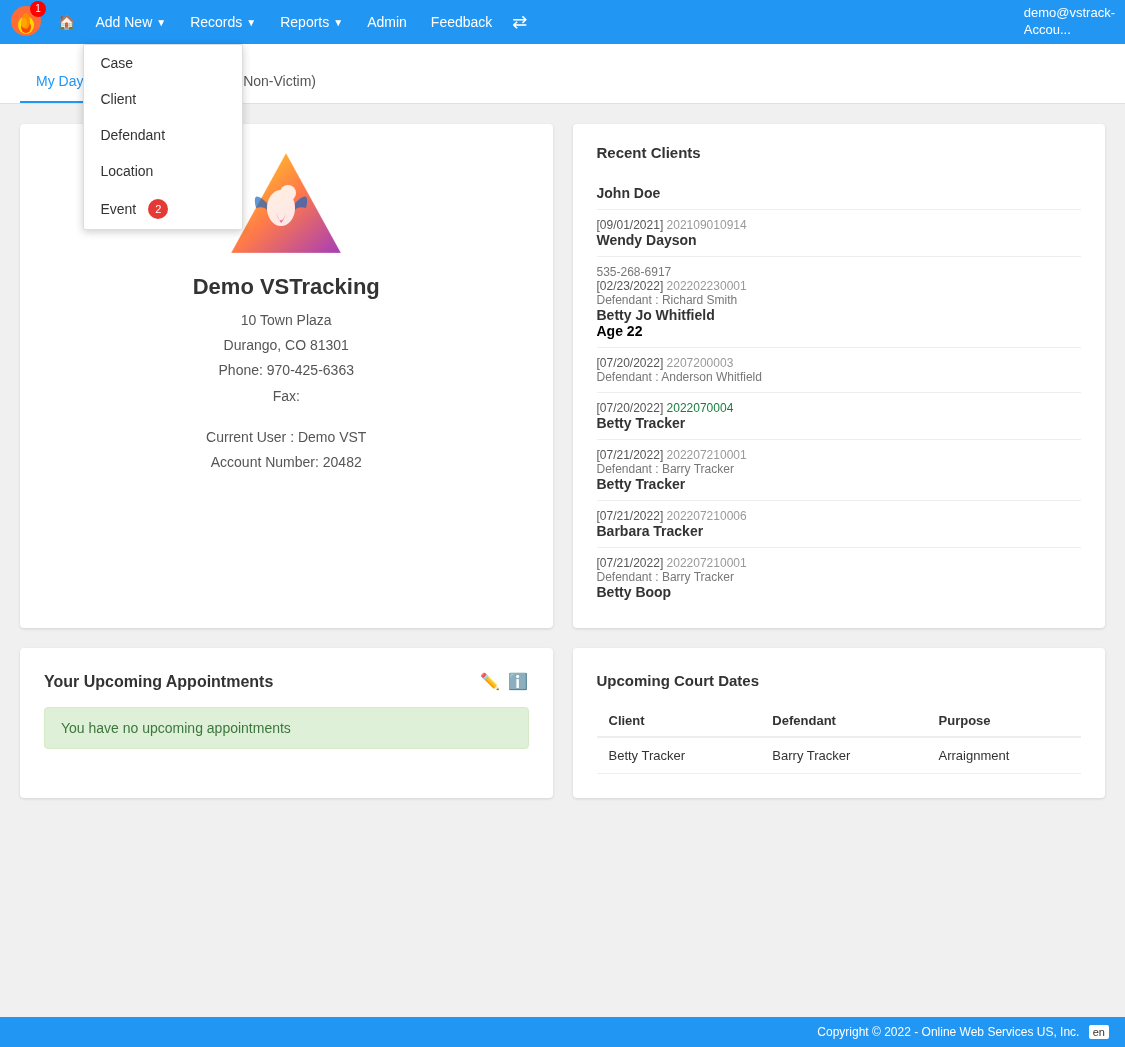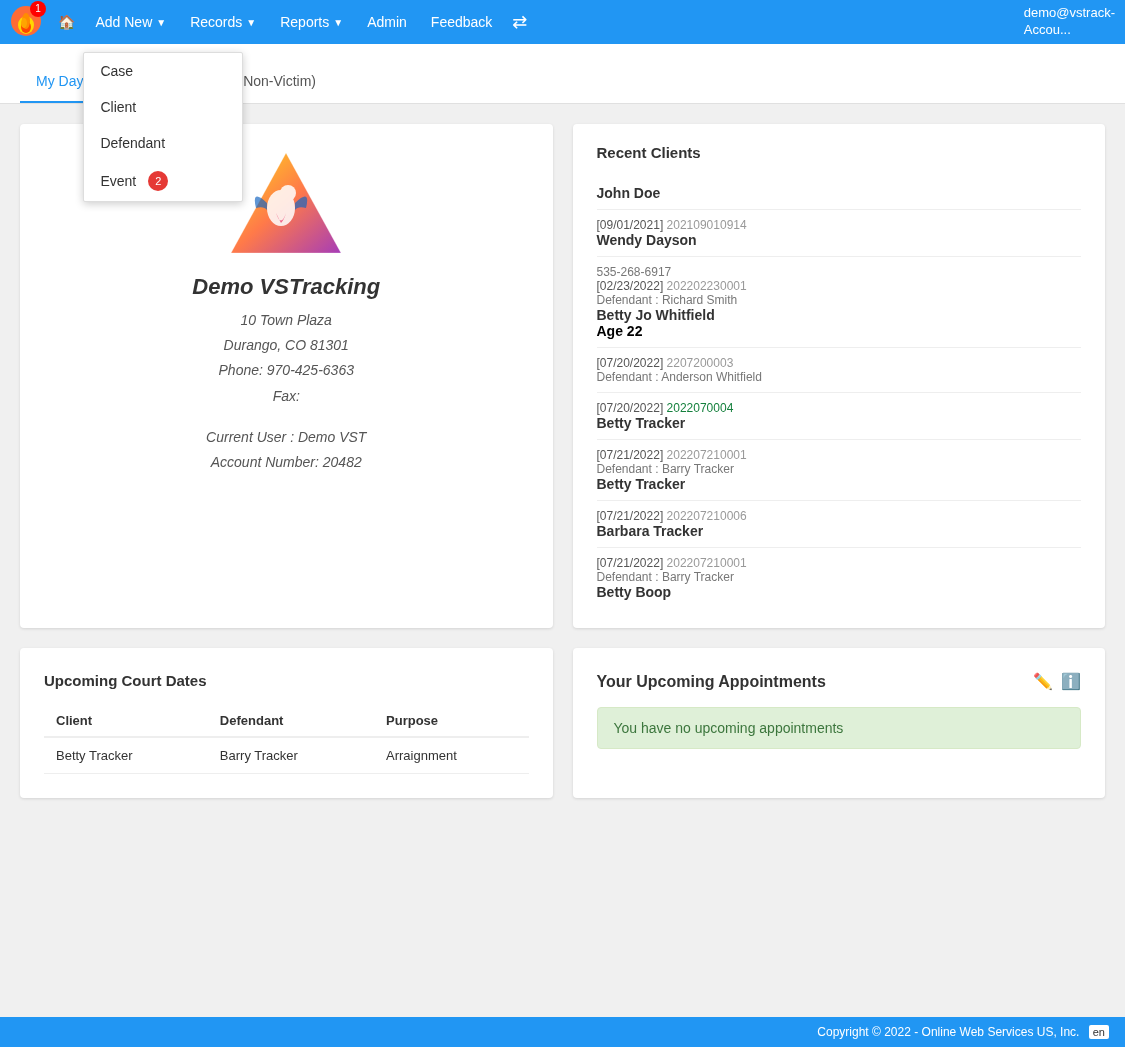--- a/index.html
+++ b/index.html
@@ -56,21 +56,21 @@
       color: white;
       font-size: 13px;
     }
 
     
     .dropdown-container {
       position: relative;
     }
     .dropdown-menu {
       position: absolute;
-      top: 52px;
+      top: 44px;
       left: 0;
       background: white;
       border: 1px solid #ddd;
       border-radius: 2px;
       min-width: 160px;
       box-shadow: 0 2px 8px rgba(0,0,0,0.2);
       z-index: 200;
     }
     .dropdown-menu .menu-item {
       padding: 10px 16px;
@@ -132,21 +132,20 @@
       border-radius: 4px;
       box-shadow: 0 1px 3px rgba(0,0,0,0.12);
       padding: 24px;
     }
     .card-left {
       flex: 1;
       display: flex;
       flex-direction: column;
       align-items: center;
       text-align: center;
-      font-style: italic;
     }
     .card-right {
       flex: 1;
       padding: 20px 24px;
     }
 
     
     .logo-triangle {
       width: 120px;
       height: 110px;
@@ -309,20 +308,23 @@
 
     <div class="dropdown-menu">
       <div class="menu-item">
         <span>Case</span>
       </div>
       <div class="menu-item">
         <span>Client</span>
       </div>
       <div class="menu-item">
         <span>Defendant</span>
+      </div>
+      <div class="menu-item">
+        <span>Location</span>
       </div>
       <div class="menu-item">
         <span>Event</span>
         <span class="event-badge">2</span>
       </div>
     </div>
   </div>
 
   <div class="nav-item">
     <span>Records</span>
@@ -445,20 +447,31 @@
       <div class="client-entry">
         <div class="client-date">[07/21/2022] <span style="color:#999;">202207210001</span></div>
         <div class="client-meta">Defendant : Barry Tracker</div>
         <div class="client-name">Betty Boop</div>
       </div>
 
     </div>
   </div>
 
   <div class="row-cards">
+
+    <div class="card appointments-card">
+      <div class="appointments-header">
+        <div class="appointments-title">Your Upcoming Appointments</div>
+        <div class="appointments-icons">
+          <span class="icon-btn" title="Edit">✏️</span>
+          <span class="icon-btn blue" title="Info">ℹ️</span>
+        </div>
+      </div>
+      <div class="no-appointments">You have no upcoming appointments</div>
+    </div>
 
     <div class="card court-card" style="min-width: 420px;">
       <div class="section-title">Upcoming Court Dates</div>
       <table class="court-table">
         <thead>
           <tr>
             <th>Client</th>
             <th>Defendant</th>
             <th>Purpose</th>
           </tr>
@@ -466,31 +479,20 @@
         <tbody>
           <tr>
             <td>Betty Tracker</td>
             <td>Barry Tracker</td>
             <td>Arraignment</td>
           </tr>
         </tbody>
       </table>
     </div>
 
-    <div class="card appointments-card">
-      <div class="appointments-header">
-        <div class="appointments-title">Your Upcoming Appointments</div>
-        <div class="appointments-icons">
-          <span class="icon-btn" title="Edit">✏️</span>
-          <span class="icon-btn blue" title="Info">ℹ️</span>
-        </div>
-      </div>
-      <div class="no-appointments">You have no upcoming appointments</div>
-    </div>
-
   </div>
 </div>
 
 <div class="footer">
   <span>Copyright © 2022 -</span>
   <a>Online Web Services US, Inc.</a>
   <span class="lang">en</span>
 </div>
 
 </body></html>

